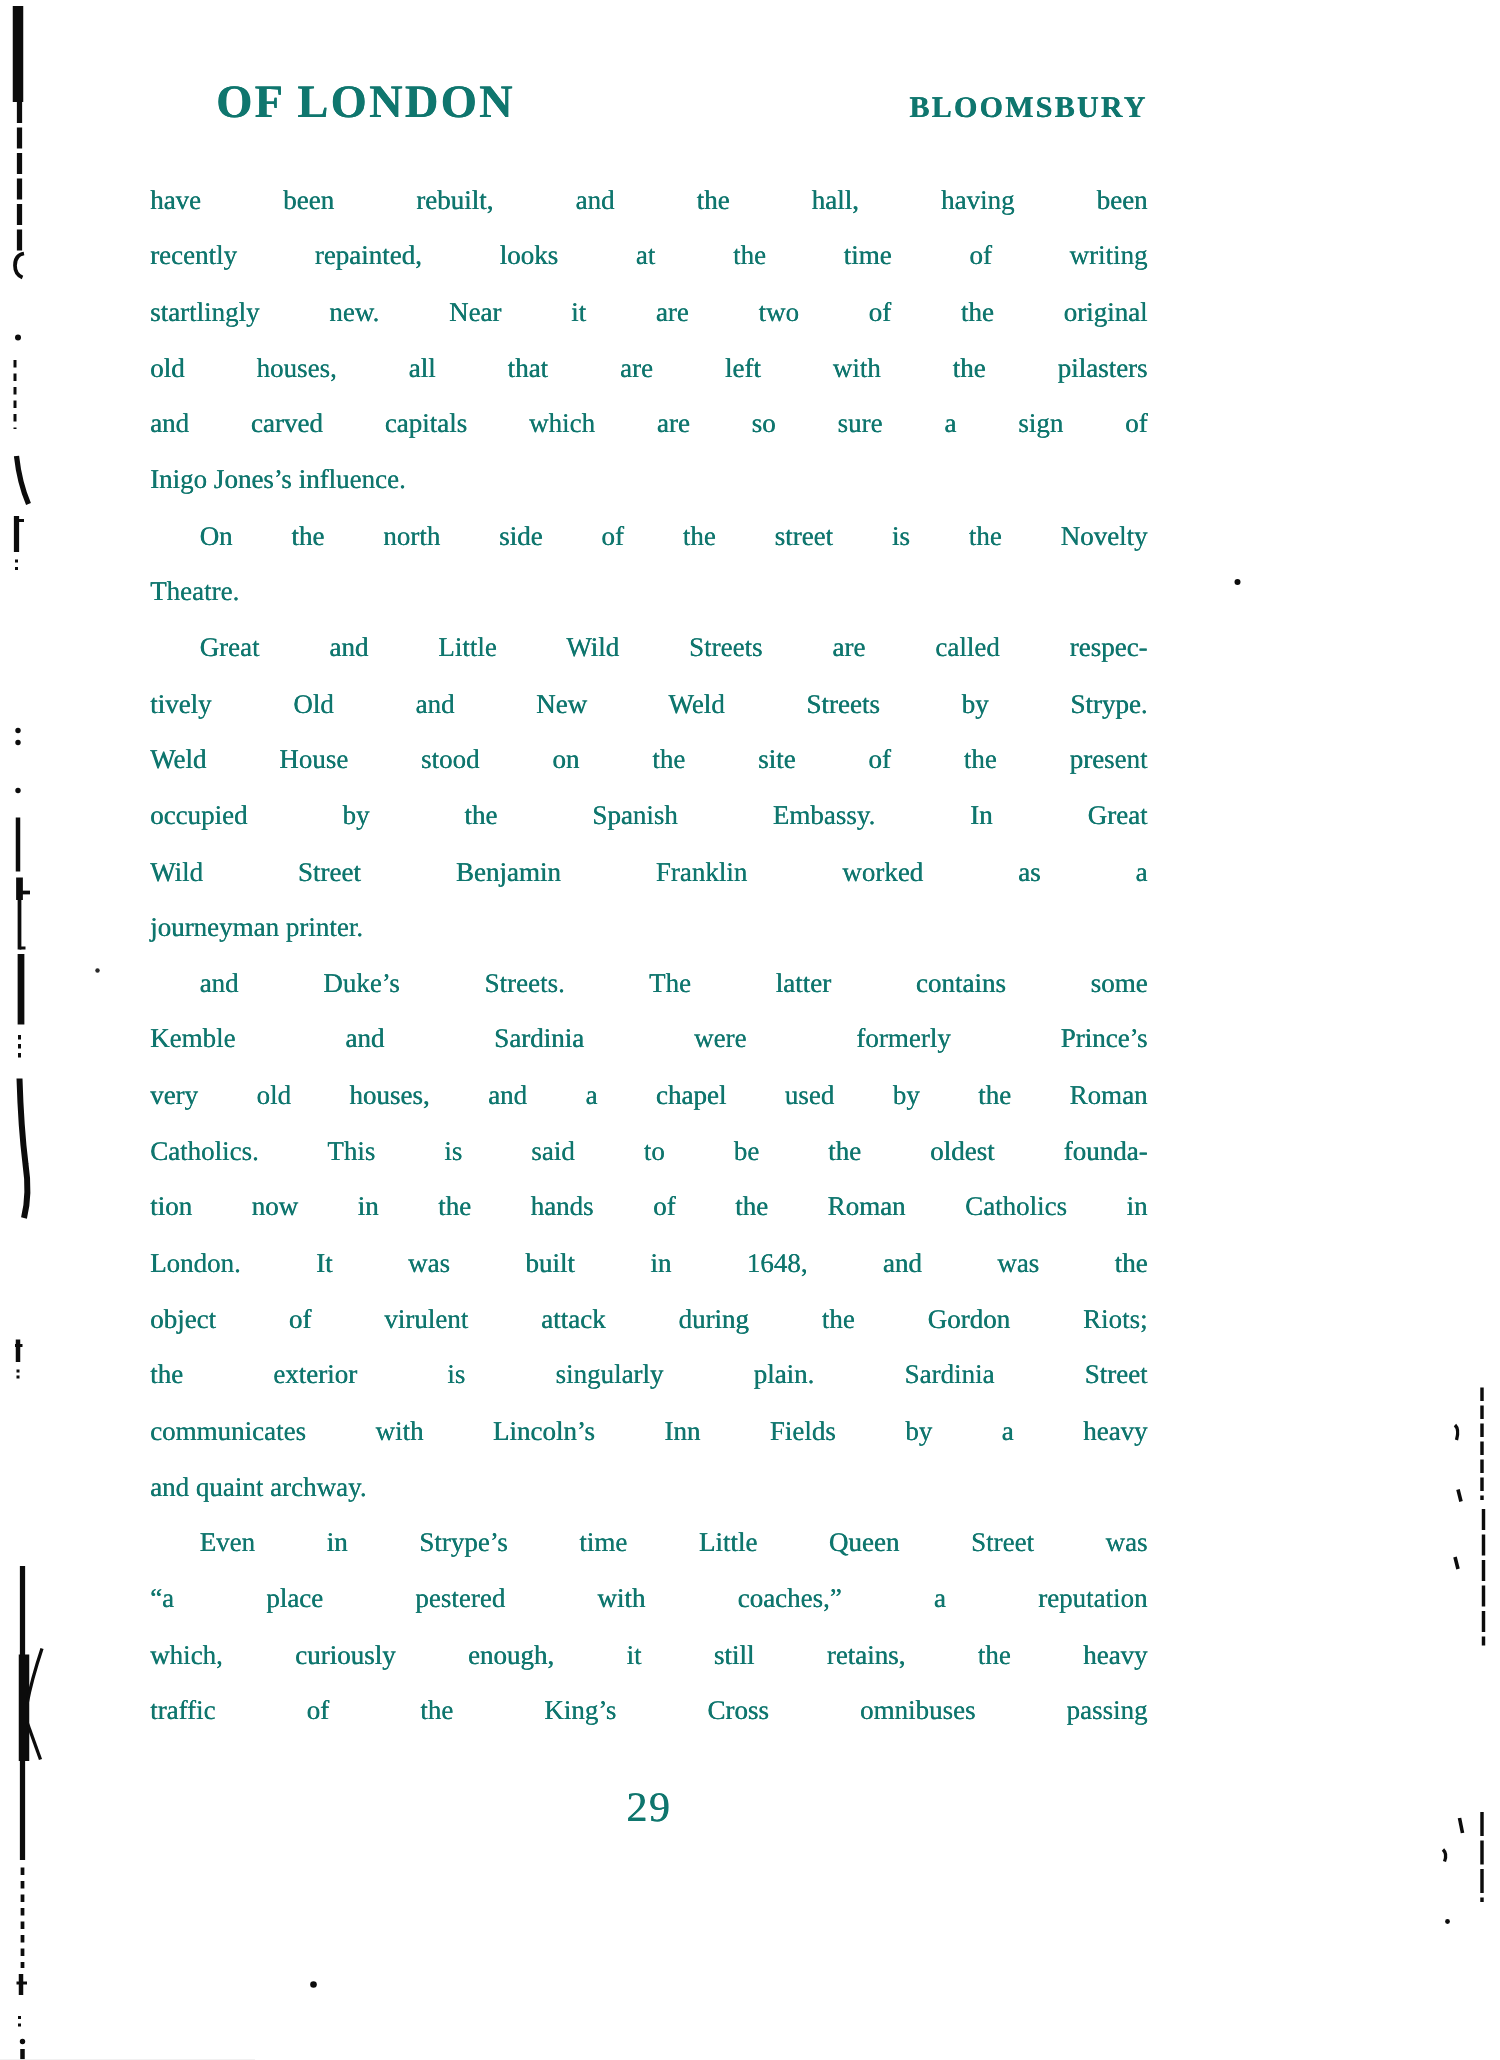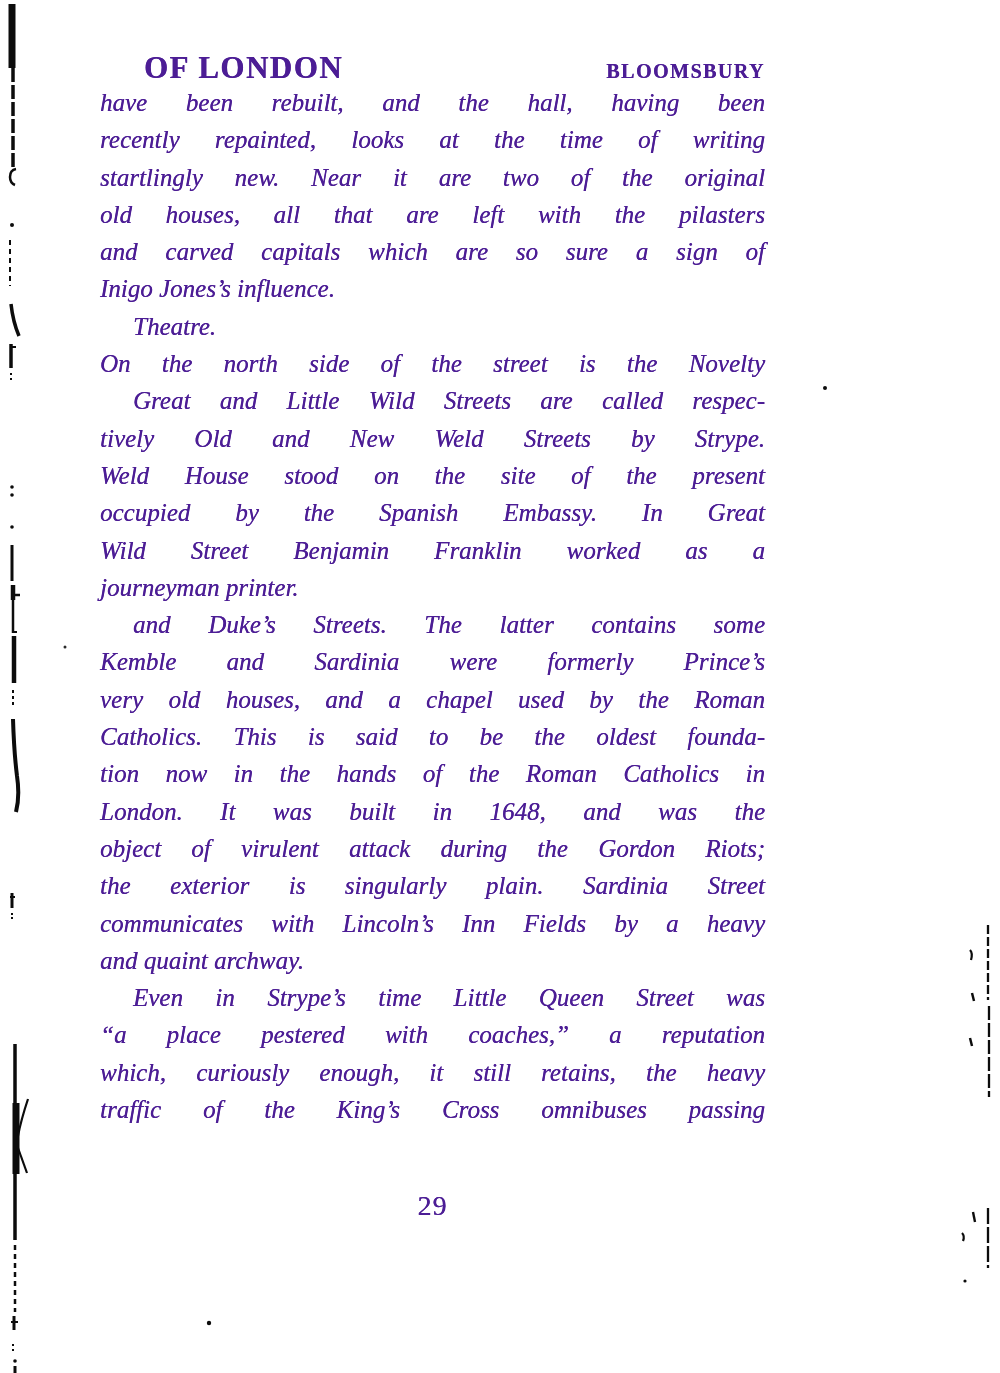--- a/index.html
+++ b/index.html
@@ -2,36 +2,36 @@
 <html><head>
 <meta charset="utf-8">
 <style>
   html,body { margin:0; padding:0; background:#e8e8e8; }
   .page {
     position:relative;
     width:1000px; height:1373px;
     background:#ffffff;
     overflow:hidden;
     font-family:"Liberation Serif","DejaVu Serif",serif;
-    color:#4c1d95;
+    color:#0f766e;
     text-shadow:0.25px 0 0 currentColor; 
   }
   .header {
     position:absolute; left:100px; top:50px; width:665px;
     display:flex; justify-content:space-between; align-items:baseline;
   }
   .running-title {
     font-weight:bold; font-size:31px; letter-spacing:1.5px; padding-left:44px;
   }
   .section-header {
     font-size:20px; font-weight:bold; letter-spacing:1.5px;
   }
   .body-text {
-    position:absolute; left:100px; top:84px; width:665px;
-    font-size:25px; line-height:37.3px;font-style:italic;
+    position:absolute; left:100px; top:115px; width:665px;
+    font-size:18px; line-height:37.3px;
   }
   .paragraph { margin:0; }
   .line { text-align:justify; text-align-last:justify; }
   .line.line-left { text-align-last:left; }
   .paragraph.indent .line:first-child { text-indent:33px; }
   .page-number {
     position:absolute; left:100px; top:1190px; width:665px;
     text-align:center; font-size:28px; letter-spacing:1px;
   }
   .artifacts {
@@ -51,22 +51,22 @@
   <div class="body-text" id="paragraphs">
       <div class="paragraph">
         <div class="line">have been rebuilt, and the hall, having been</div>
         <div class="line">recently repainted, looks at the time of writing</div>
         <div class="line">startlingly new.  Near it are two of the original</div>
         <div class="line">old houses, all that are left with the pilasters</div>
         <div class="line">and carved capitals which are so sure a sign of</div>
         <div class="line line-left">Inigo Jones’s influence.</div>
       </div>
       <div class="paragraph indent">
+        <div class="line">On the north side of the street is the Novelty</div>
         <div class="line line-left">Theatre.</div>
-        <div class="line">On the north side of the street is the Novelty</div>
       </div>
       <div class="paragraph indent">
         <div class="line">Great and Little Wild Streets are called respec-</div>
         <div class="line">tively Old and New Weld Streets by Strype.</div>
         <div class="line">Weld House stood on the site of the present</div>
         <div class="line">occupied by the Spanish Embassy.  In Great</div>
         <div class="line">Wild Street Benjamin Franklin worked as a</div>
         <div class="line line-left">journeyman printer.</div>
       </div>
       <div class="paragraph indent">

